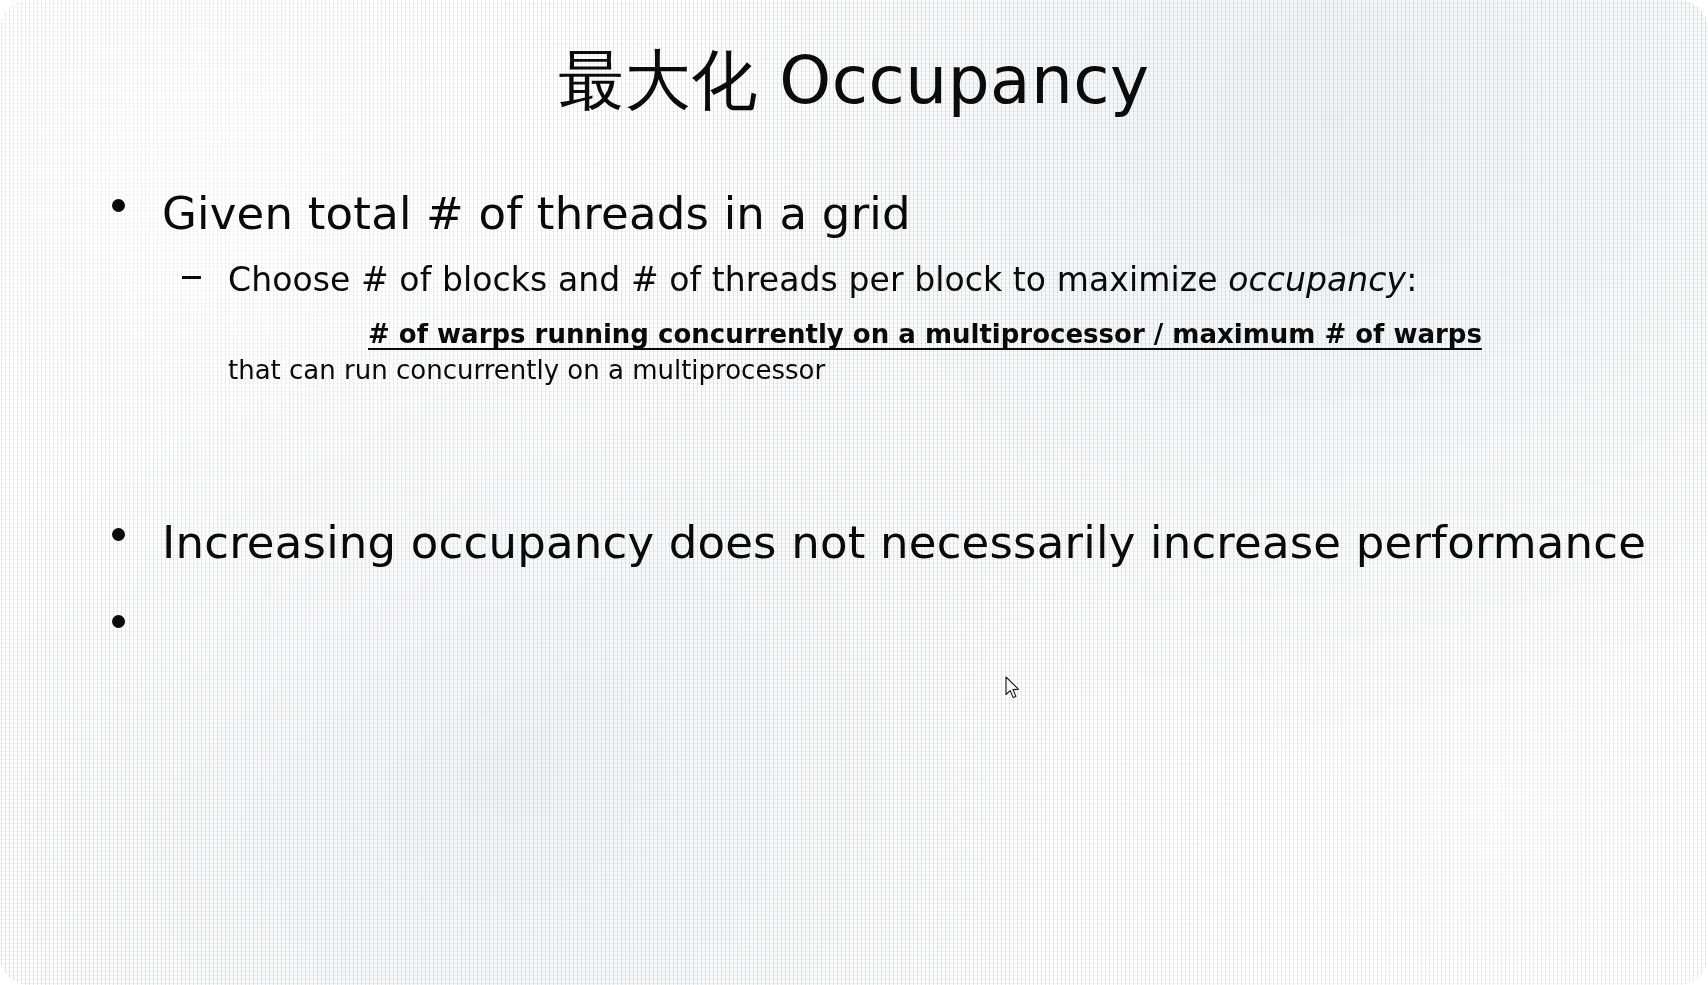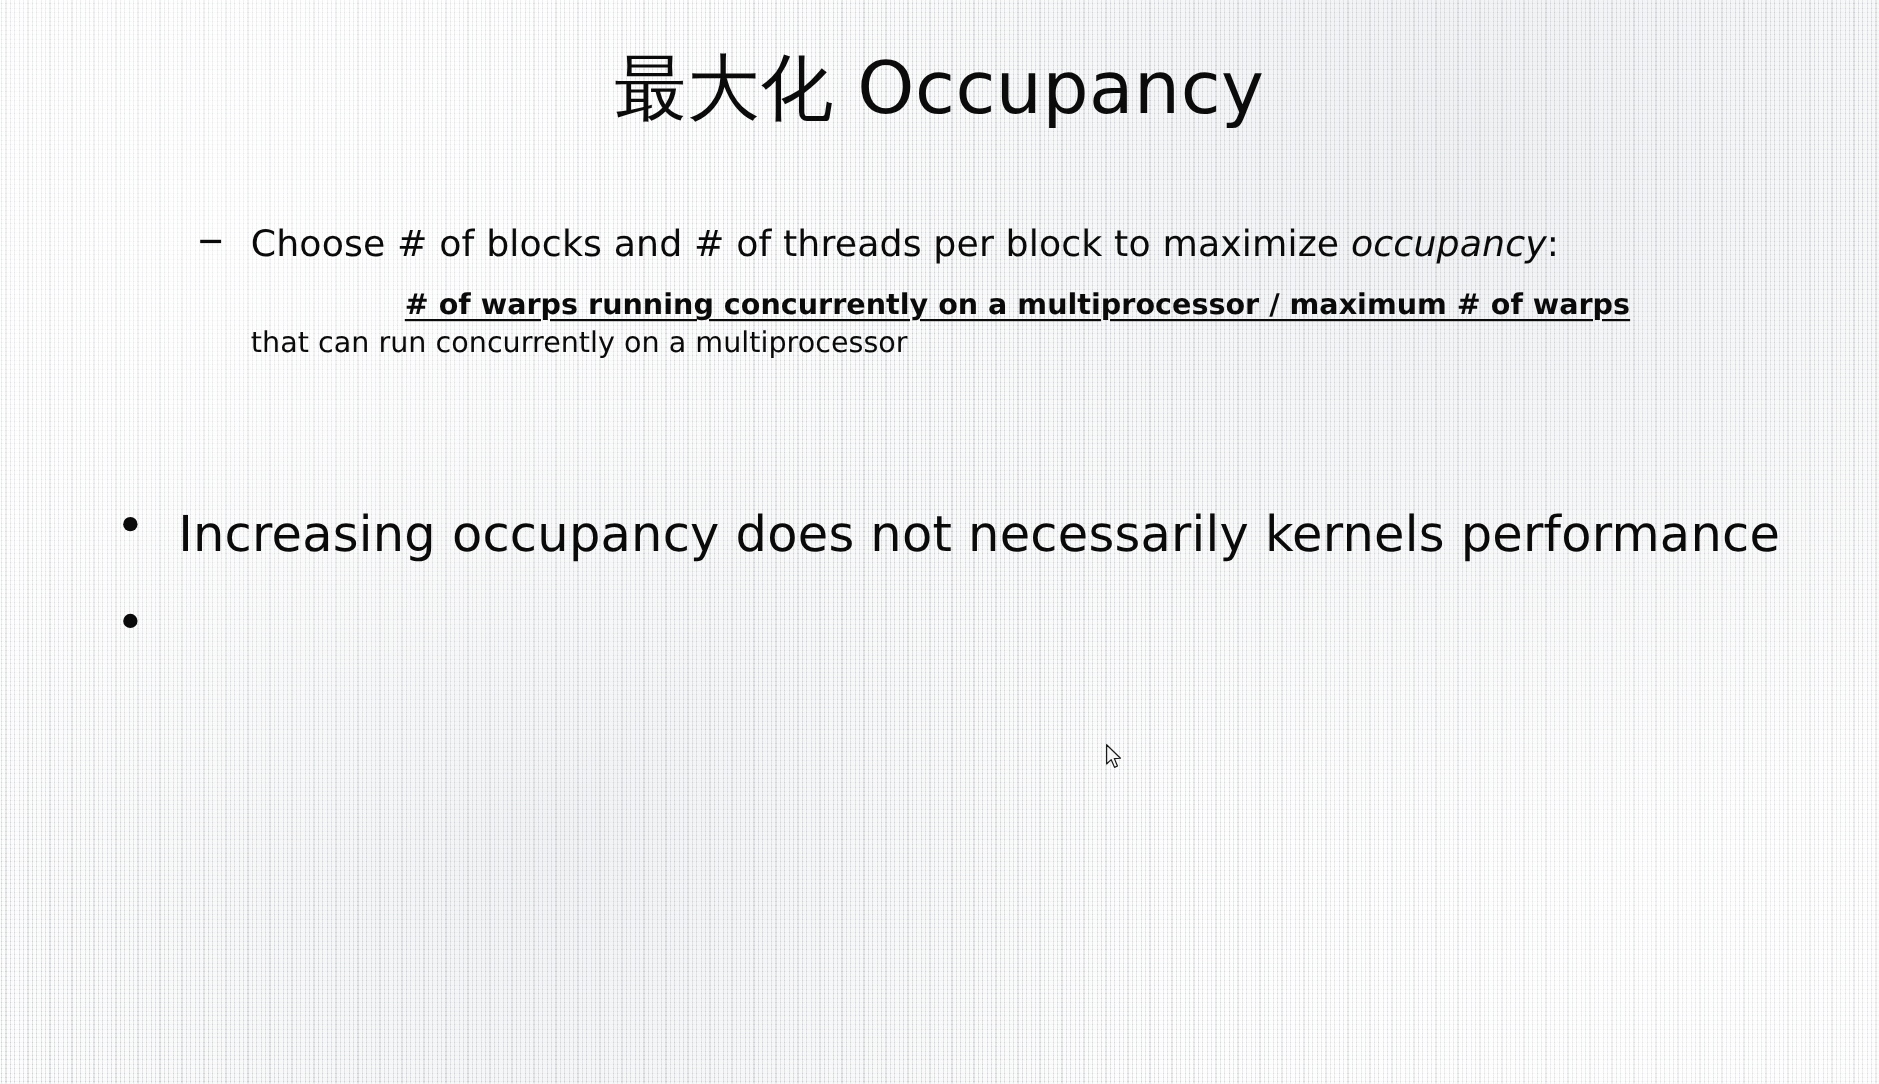--- a/index.html
+++ b/index.html
@@ -39,20 +39,21 @@
         rgba(160,166,176,0.10) 3px,
         rgba(255,255,255,0.12) 3px,
         rgba(255,255,255,0.12) 9px),
       repeating-linear-gradient(0deg,
         rgba(160,166,176,0.09) 0px,
         rgba(160,166,176,0.09) 3px,
         rgba(255,255,255,0.10) 3px,
         rgba(255,255,255,0.10) 10px),
       linear-gradient(135deg, #f4f4f2 0%, #e9eaea 45%, #f2f2f0 100%);
     overflow: hidden;
+    border-radius: 29px;
   }
 
   
   #slide::before {
     content: "";
     position: absolute;
     inset: 0;
     pointer-events: none;
     background:
       radial-gradient(circle at 12% 20%, rgba(255,255,255,0.55) 0%, rgba(255,255,255,0) 38%),
@@ -171,40 +172,44 @@
 </head>
 <body>
 
 <div id="slide">
   <div id="content">
 
     <div class="slide-title">最大化 Occupancy</div>
 
     <div class="body-area">
 
+      <div class="bullet-row bullet-l1">
+        <span class="dot"></span>
+        <span>Given total # of threads in a grid</span>
+      </div>
 
       <div class="gap-s"></div>
 
       <div class="bullet-row bullet-l2">
         <span class="dash"></span>
         <span>Choose # of blocks and # of threads per block to  maximize </span><span class="ital">occupancy</span><span>:</span>
       </div>
 
       <div class="gap-s"></div>
 
       <div class="fraction-block">
         <span class="numerator"># of warps running concurrently on a multiprocessor / maximum # of warps</span>
         <span class="denominator">that can run concurrently on a multiprocessor</span>
       </div>
 
       <div class="gap-tall"></div>
 
       <div class="bullet-row bullet-l1">
         <span class="dot"></span>
-        <span>Increasing occupancy does not necessarily  kernels performance</span>
+        <span>Increasing occupancy does not necessarily  increase performance</span>
       </div>
 
       <div class="gap-m"></div>
 
       <div class="bullet-row bullet-l1">
         <span class="dot"></span>
       </div>
 
     </div>
 

